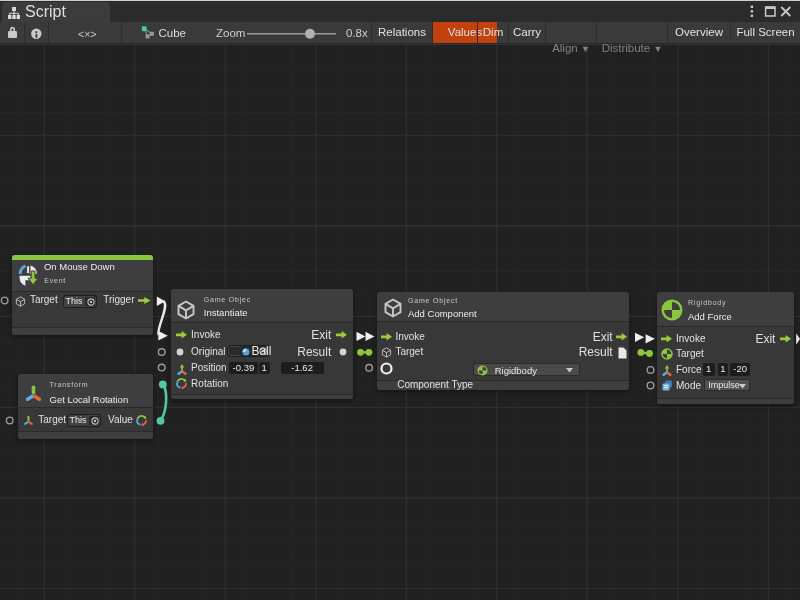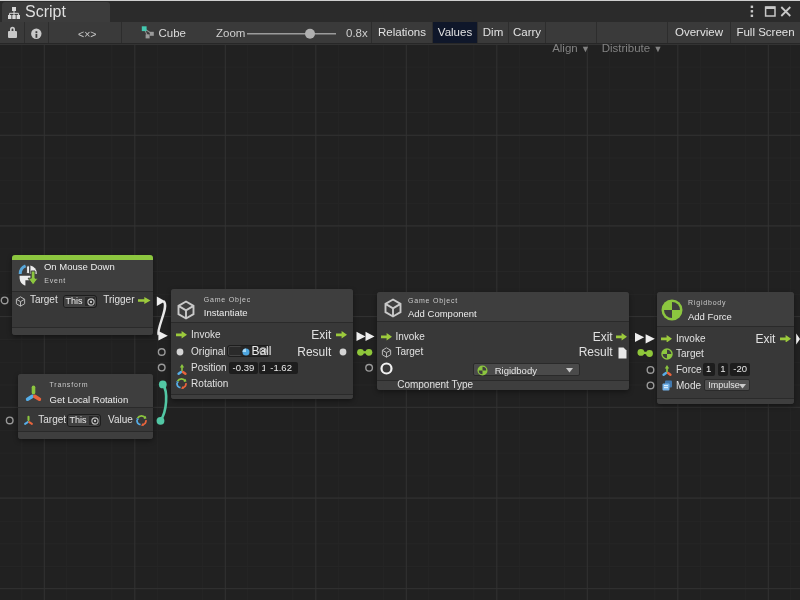--- a/index.html
+++ b/index.html
@@ -104,21 +104,21 @@
       </g>
       <text x="158.5" y="15" font-size="11.5" fill="#dcdcdc">Cube</text>
       <text x="216" y="15" font-size="11.5" fill="#cfcfcf">Zoom</text>
       <line x1="247" y1="11.8" x2="336" y2="11.8" stroke="#9b9b9b" stroke-width="1.6"></line>
       <circle cx="310" cy="11.8" r="5" fill="#b0b0b0"></circle>
       <text x="346" y="15" font-size="11.5" fill="#cfcfcf">0.8x</text>
     </svg>
     <div class="tsep" style="left:371px"></div>
     <div class="tbtn" style="left:372px;width:60px">Relations</div>
     <div class="tsep" style="left:432px"></div>
-    <div class="tbtn" style="left:433px;width:44px;background:#0f172a">Values</div>
+    <div class="tbtn" style="left:433px;width:64px;background:#c2410c">Values</div>
     <div class="tsep" style="left:477px"></div>
     <div class="tbtn" style="left:478px;width:30px">Dim</div>
     <div class="tsep" style="left:508px"></div>
     <div class="tbtn" style="left:509px;width:36px">Carry</div>
     <div class="tsep" style="left:545px"></div>
     <div class="tbtn dis" style="left:546px;width:50px">Align <span style="font-size:9px">▼</span></div>
     <div class="tsep" style="left:596px"></div>
     <div class="tbtn dis" style="left:597px;width:70px">Distribute <span style="font-size:9px">▼</span></div>
     <div class="tsep" style="left:667px"></div>
     <div class="tbtn" style="left:668px;width:62px">Overview</div>
@@ -241,21 +241,21 @@
       <circle cx="4" cy="4" r="3.4" fill="#d4d4d4"></circle>
     </svg>
     <svg width="12" height="12" viewBox="0 0 12 12" style="position:absolute;left:5.4px;top:73.9px">
       <path d="M6,1 l2.2,3.4 h-1.4 v3.6 h-1.6 V4.4 h-1.4 z" fill="#8cc63f"></path>
       <path d="M5,9 L2.6,10.8" stroke="#56aee8" stroke-width="2.4" stroke-linecap="round"></path>
       <path d="M7,9 L9.4,10.8" stroke="#e8643c" stroke-width="2.4" stroke-linecap="round"></path>
     </svg>
     <div class="lab" style="left:20.5px;top:74.4px">Position</div>
     <div class="vbox" style="left:58.7px;top:73px;width:28.3px;height:12.2px">-0.39</div>
     <div class="vbox" style="left:88px;top:73px;width:11.2px;height:12.2px">1</div>
-    <div class="vbox" style="left:94px;top:73px;width:33px;height:12.2px">-1.62</div>
+    <div class="vbox" style="left:110px;top:73px;width:43px;height:12.2px">-1.62</div>
     <svg width="13" height="13" viewBox="0 0 16 16" style="position:absolute;left:4.9px;top:88.2px">
       <g fill="none" stroke-width="2.2">
         <path d="M3.2,5.2 A5.5,5.5 0 0 1 12.8,5.2" stroke="#8cc63f"></path>
         <path d="M13.5,7.5 A5.5,5.5 0 0 1 9.2,13.2" stroke="#e8643c"></path>
         <path d="M6.8,13.2 A5.5,5.5 0 0 1 2.5,7.5" stroke="#56aee8"></path>
       </g>
       <path d="M12.8,2.2 l1.4,3.4 -3.6,0.3 z" fill="#8cc63f"></path>
       <path d="M11,14.8 l-3.6,-0.4 2,-3 z" fill="#e8643c"></path>
       <path d="M1.6,4.8 l3.4,1.2 -2.6,2.6 z" fill="#56aee8"></path>
     </svg>

